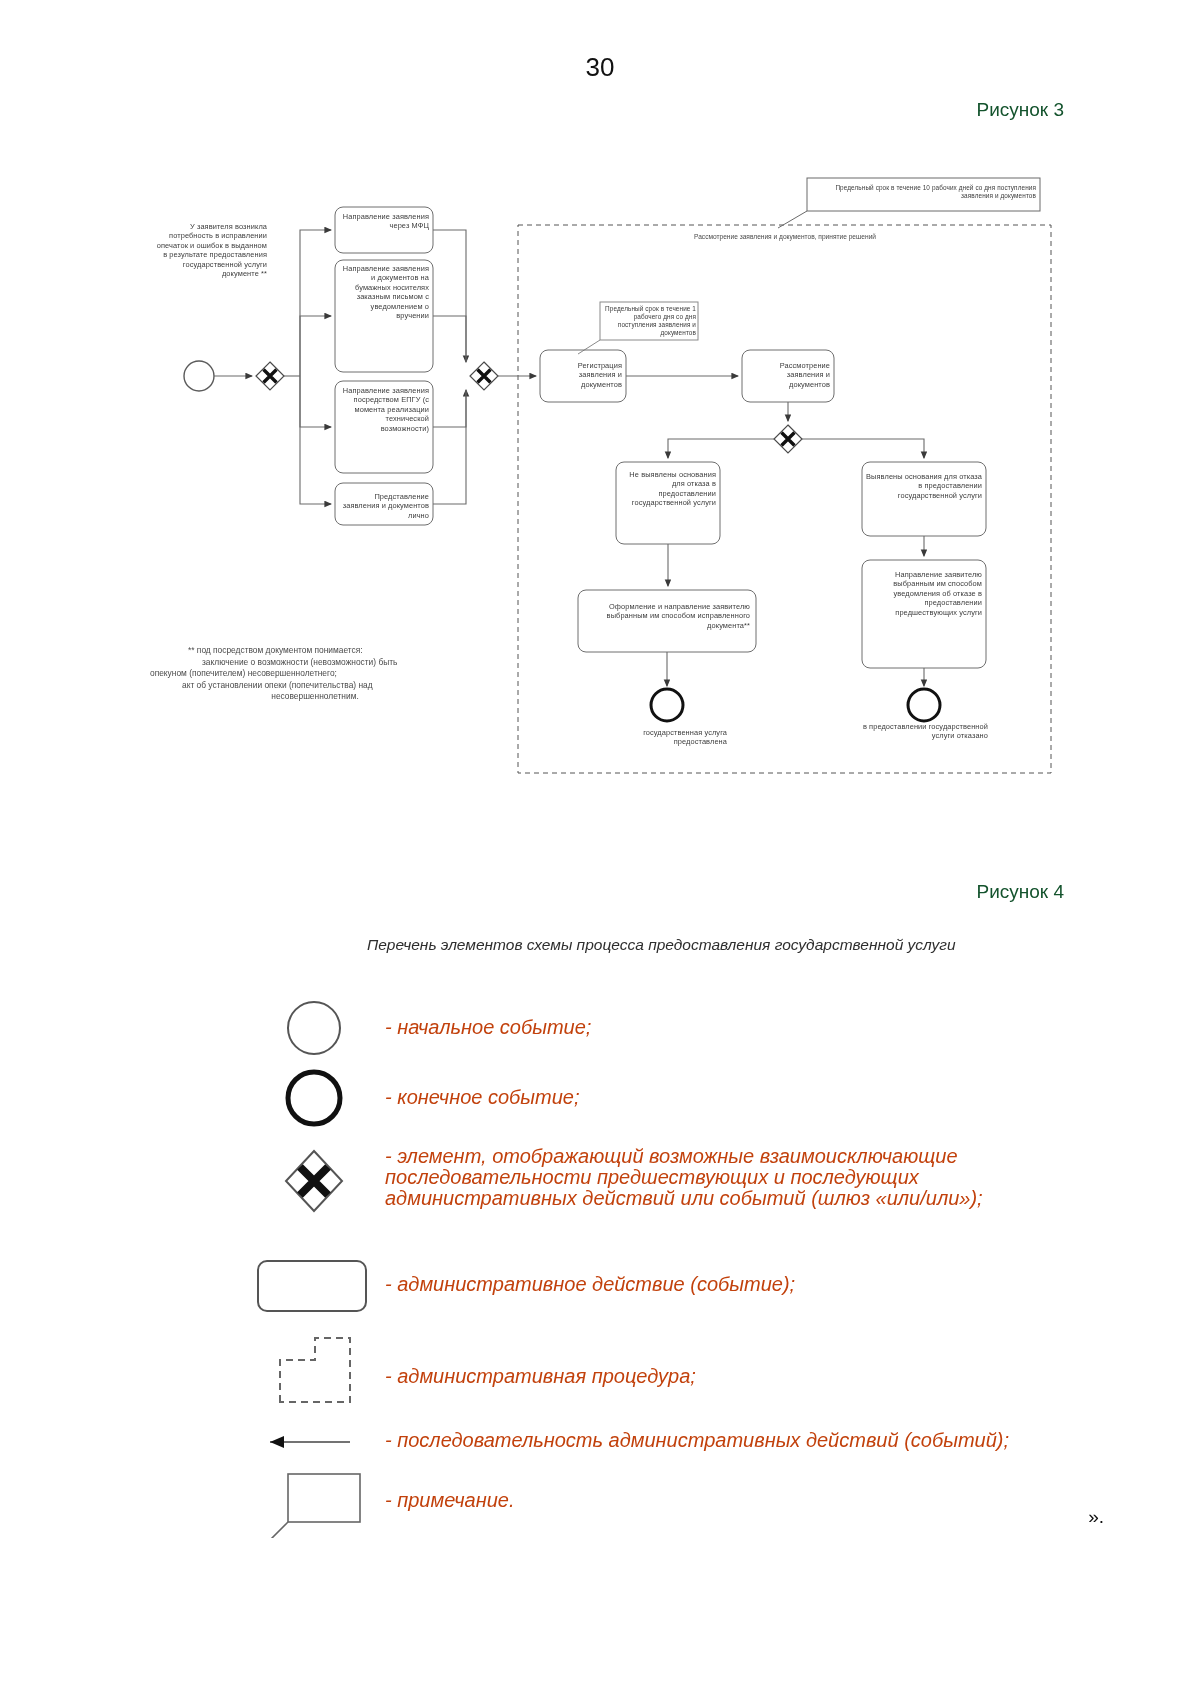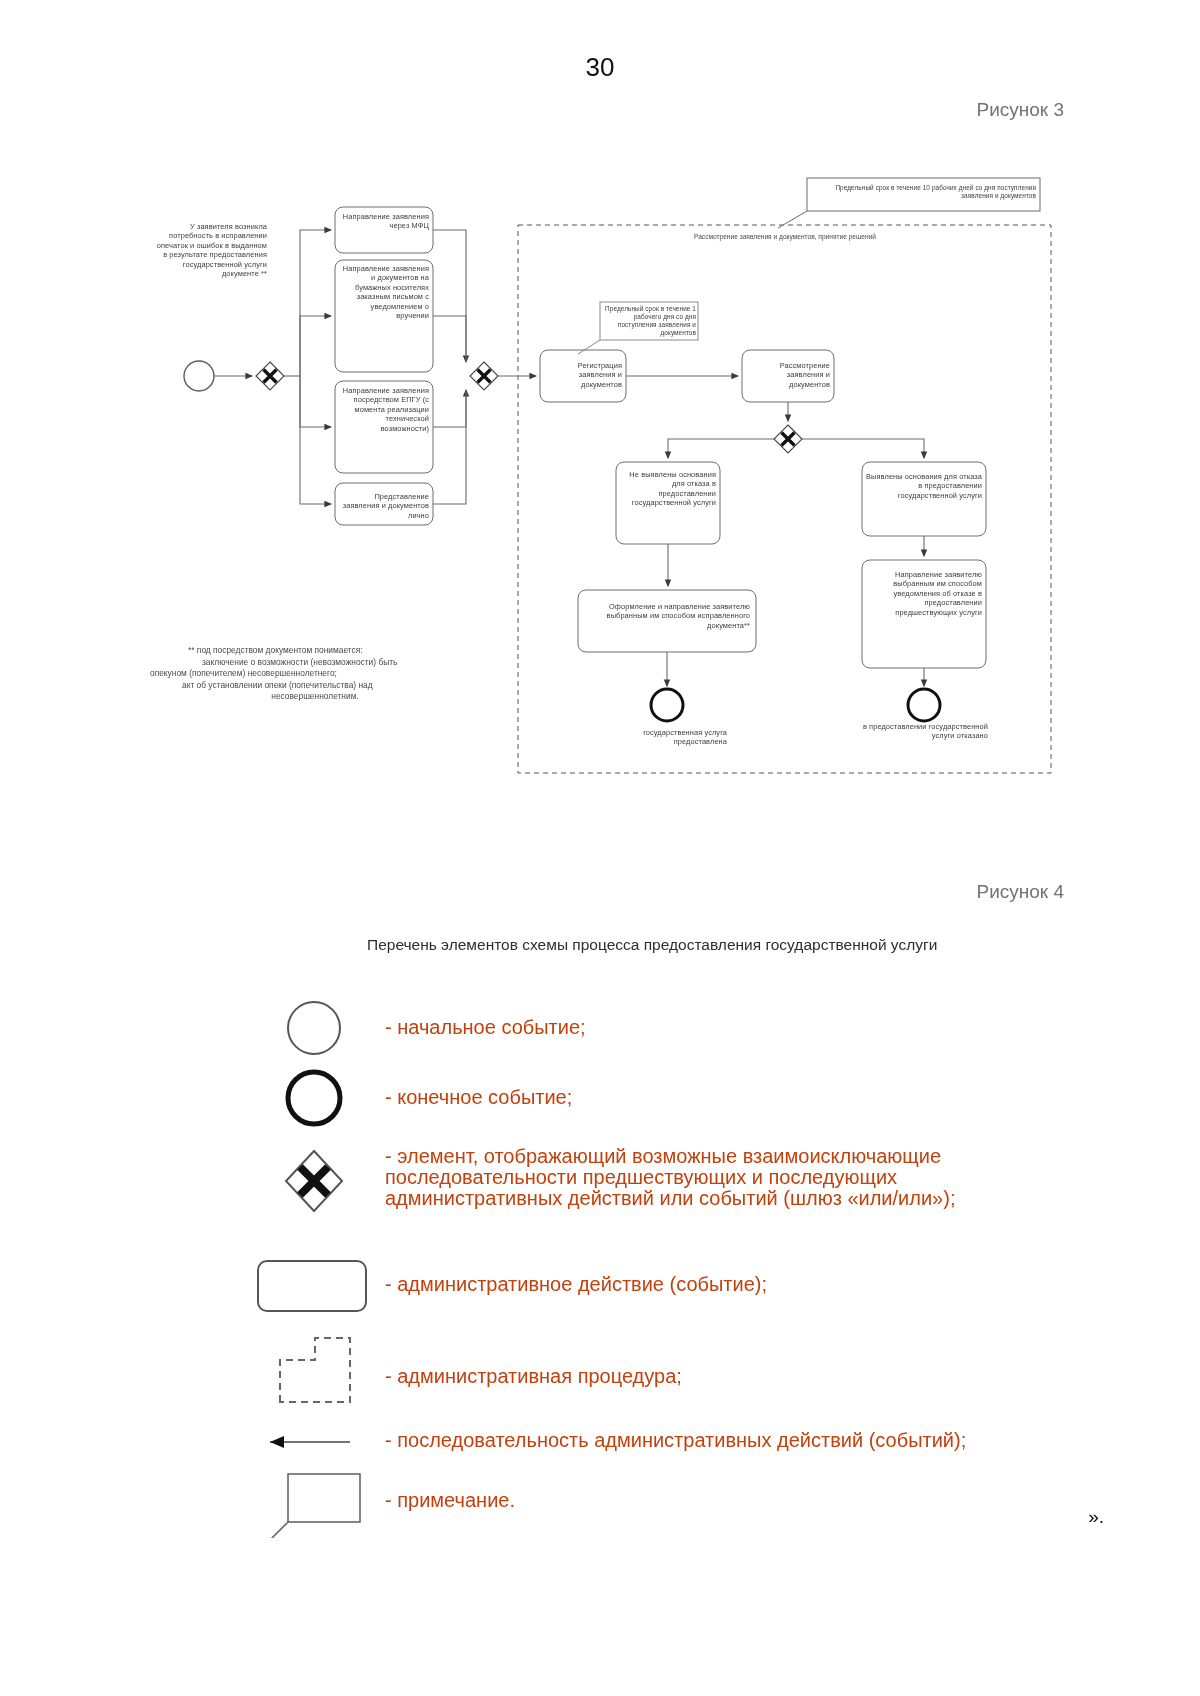--- a/index.html
+++ b/index.html
@@ -11,21 +11,21 @@
     position:relative;
     overflow:hidden;
   }
   .page{position:relative;width:1200px;height:1696px;}
 
   .page-number{
     position:absolute;top:52px;left:0;width:1200px;
     text-align:center;font-size:26px;color:#111;
   }
   .fig-label{
-    position:absolute;font-size:19px;color:#737373;
+    position:absolute;font-size:19px;color:#14532d;
   }
   #fig3-label{top:99px;right:136px;}
   #fig4-label{top:881px;right:136px;}
 
   
   #fig3{position:absolute;left:0;top:150px;width:1200px;height:660px;}
   #fig3 svg{position:absolute;left:0;top:0;}
 
   .nodetext{
     position:absolute;
@@ -37,21 +37,21 @@
   }
   .tiny{font-size:6.4px;line-height:8px;}
   .lane-title{
     position:absolute;font-size:6.6px;color:#4a4a4a;text-align:center;
   }
   .footnote{
     position:absolute;font-size:8.4px;line-height:11.6px;color:#4a4a4a;
   }
 
   
-  #fig4{position:absolute;left:0;top:920px;width:1200px;height:560px;}
+  #fig4{position:absolute;left:0;top:920px;width:1200px;height:560px;font-style:italic;}
   .legend-title{
     position:absolute;left:367px;top:14px;width:700px;
     font-size:15.5px;line-height:22px;color:#2e2e2e;
   }
   .legend-row{position:absolute;left:250px;width:860px;}
   .legend-gly{position:absolute;left:0;top:0;width:120px;height:60px;}
   .legend-txt{
     position:absolute;left:135px;
     font-size:20px;line-height:21px;color:#c2410c;
   }

